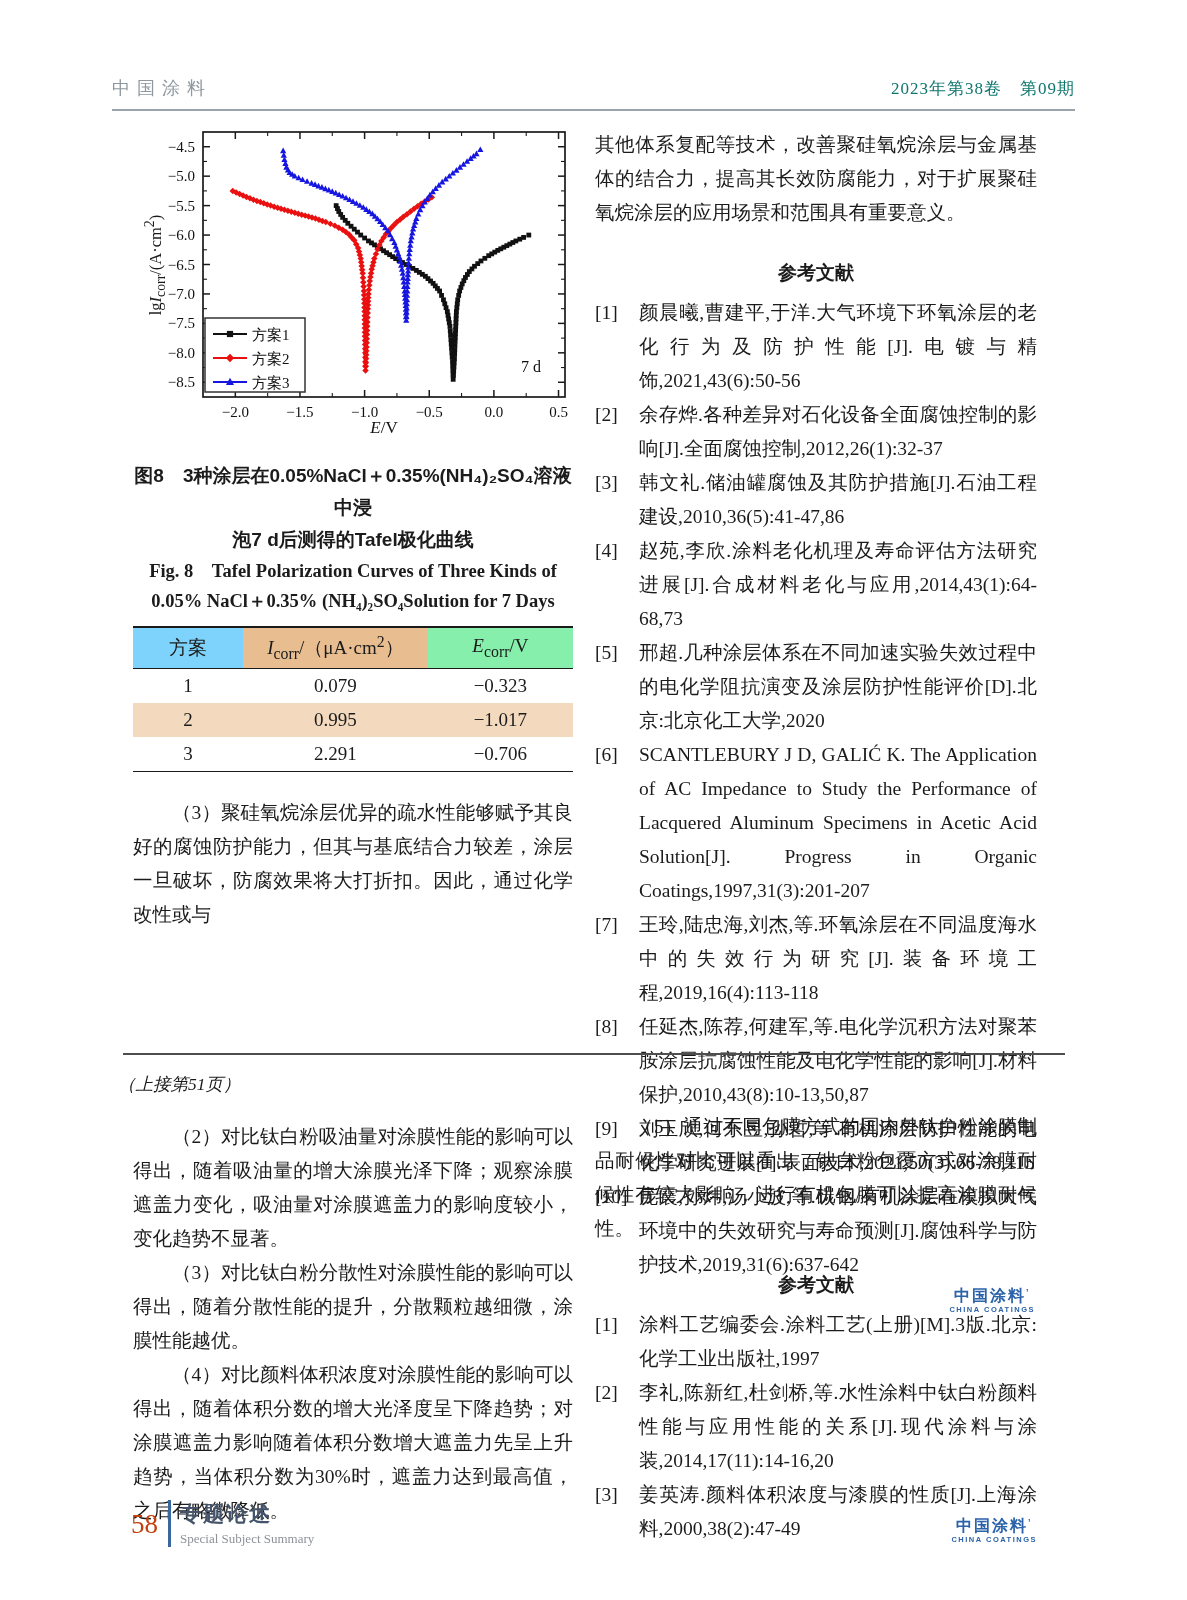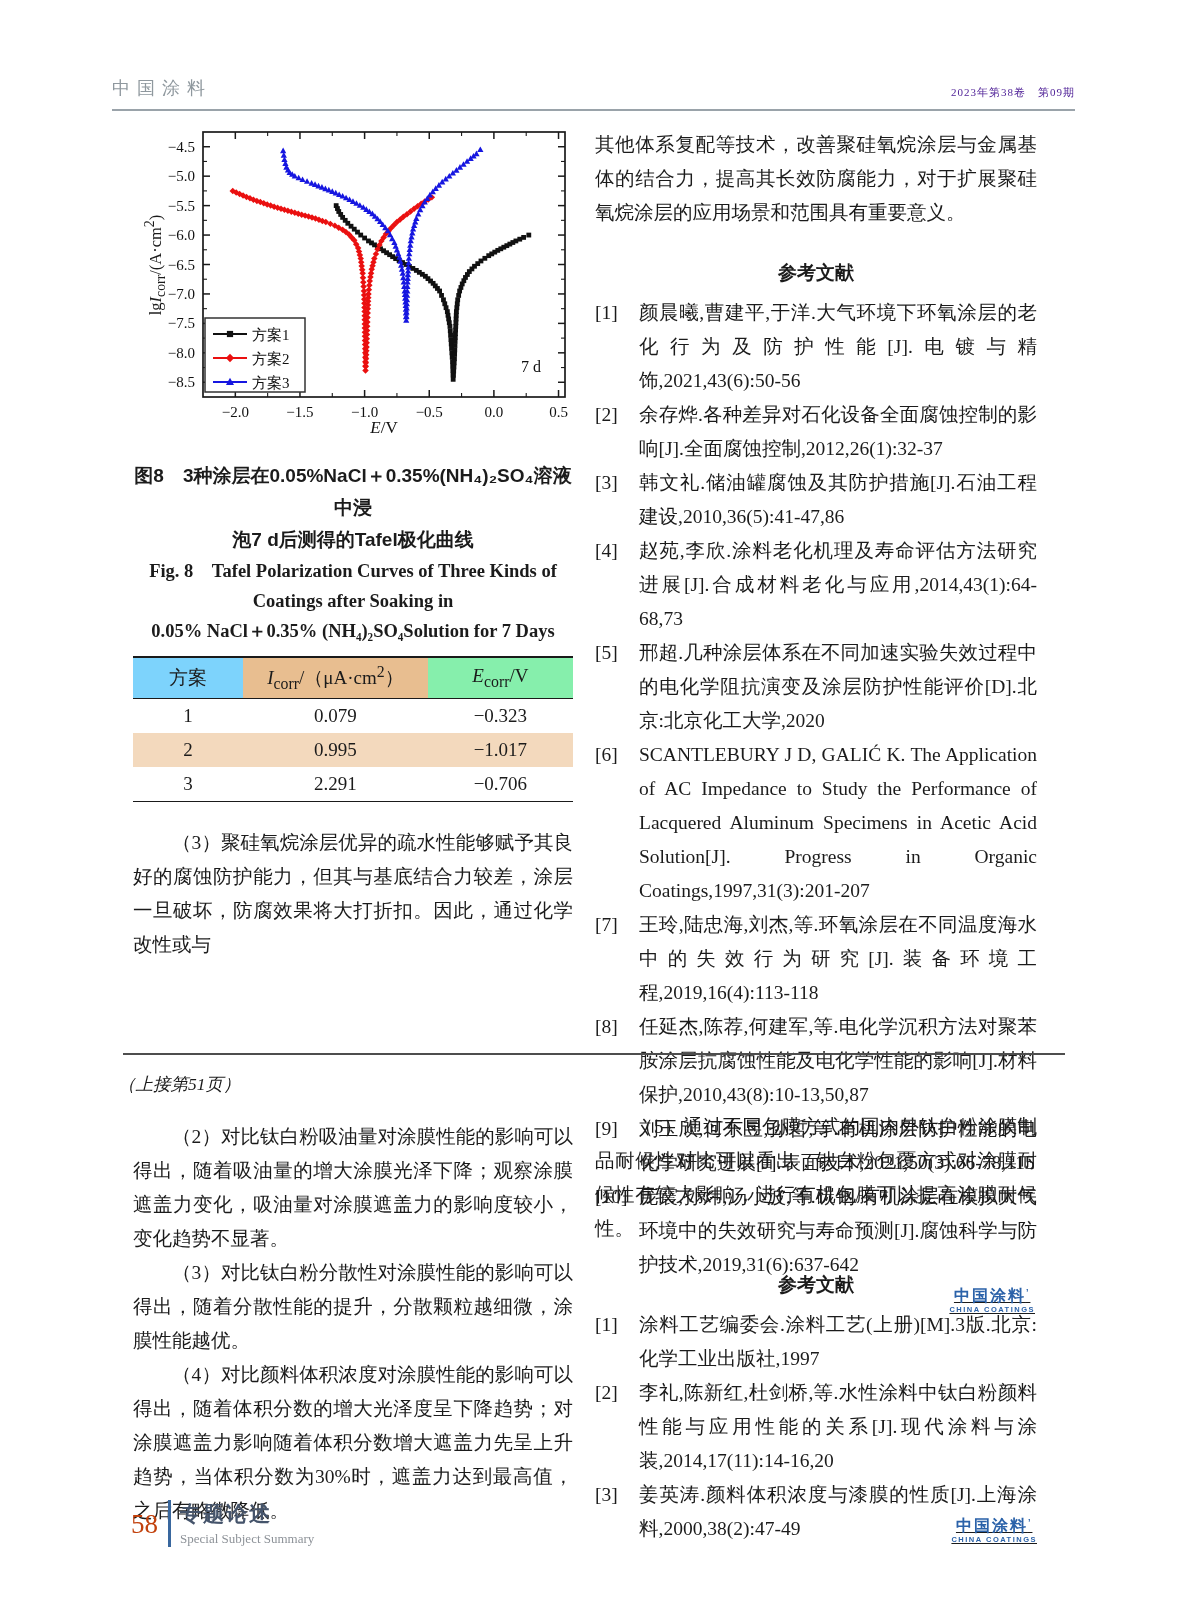--- a/index.html
+++ b/index.html
@@ -3,21 +3,21 @@
 <meta charset="utf-8">
 <style>
   html,body{margin:0;padding:0;background:#e8e8e8;}
   .page{position:relative;width:1187px;height:1600px;background:#ffffff;margin:0 auto;
         font-family:"Liberation Serif","DejaVu Serif",serif;color:#1b1b1b;overflow:hidden;}
   
   .pg-header{position:absolute;left:112px;right:112px;top:76px;display:flex;
              justify-content:space-between;align-items:flex-end;
              border-bottom:2px solid #9aa3aa;padding-bottom:9px;}
   .pg-header .journal{color:#8f989e;font-size:18px;letter-spacing:7px;}
-  .pg-header .issue{color:#4c1d95;font-size:11px;letter-spacing:1px;text-align:center;}
+  .pg-header .issue{color:#0f766e;font-size:17px;letter-spacing:1px;text-align:center;}
   
   .col-left{position:absolute;left:133px;top:122px;width:440px;}
   .col-right{position:absolute;left:595px;top:122px;width:442px;}
   
   .chart-wrap{position:relative;width:446px;height:330px;}
   .chart-wrap svg{position:absolute;left:0;top:0;}
   .y-label{position:absolute;left:-80px;top:132px;width:200px;height:22px;text-align:center;
            transform:rotate(-90deg);font-size:16.5px;white-space:nowrap;}
   
   .fig-cap{margin-top:8px;text-align:center;}
@@ -35,21 +35,21 @@
   .body-text{margin-top:24px;}
   .body-text p,.s2 p{font-size:19.5px;line-height:34px;text-align:justify;text-indent:2em;margin:0;}
   p.noindent{text-indent:0;}
   
   .refs-title{text-align:center;font-weight:bold;font-size:19px;margin:18px 0 10px 0;
               font-family:"Liberation Sans",sans-serif;}
   .ref-row{display:flex;font-size:19.5px;line-height:34px;}
   .ref-no{flex:0 0 44px;}
   .ref-text{flex:1;text-align:justify;}
   
-  .logo{display:inline-block;text-align:center;line-height:1;text-decoration:underline;}
+  .logo{display:inline-block;text-align:center;line-height:1;}
   .logo .zh{font-weight:bold;color:#2b62a9;font-size:16px;letter-spacing:2px;
             font-family:"Liberation Sans",sans-serif;position:relative;}
   .logo .mark{font-size:9px;vertical-align:top;}
   .logo .en{color:#2b62a9;font-size:7.5px;letter-spacing:1.5px;font-weight:bold;
             font-family:"Liberation Sans",sans-serif;margin-top:2px;}
   .logo-right{text-align:right;margin-top:6px;padding-right:2px;}
   
   .divider{position:absolute;left:123px;right:122px;top:1053px;border-top:2px solid #4e4e4e;}
   .s2-left{position:absolute;left:133px;top:1072px;width:440px;}
   .s2-right{position:absolute;left:595px;top:1072px;width:442px;}
@@ -495,21 +495,20 @@
             <text x="251" y="311" text-anchor="middle" font-size="17" fill="#111"><tspan dy="0" font-style="italic">E</tspan><tspan dy="0">/V</tspan></text>
           </svg>
         </div>
       <div class="y-label">lg<i>I</i><sub>corr</sub>/(A·cm<sup>2</sup>)</div>
     </div>
 
     <div class="fig-cap">
       <div class="zh">图8　3种涂层在0.05%NaCl＋0.35%(NH₄)₂SO₄溶液中浸</div>
       <div class="zh">泡7 d后测得的Tafel极化曲线</div>
       <div class="en">Fig. 8　Tafel Polarization Curves of Three Kinds of</div>
-      <div class="en">Coatings after Soaking in</div>
       <div class="en">0.05% NaCl＋0.35% (NH₄)₂SO₄Solution for 7 Days</div>
     </div>
 
 
     <table class="params">
       <thead>
         <tr>
           <th style="width: 25%; background: #7dd3fc; font-family: Liberation Mono, monospace;">方案</th>
           <th style="width: 42%; background: rgb(232, 190, 144);"><i>I</i><sub>corr</sub>/（μA·cm<sup>2</sup>）</th>
           <th style="width: 33%; background: #86efac; text-align: center;"><i>E</i><sub>corr</sub>/V</th>

